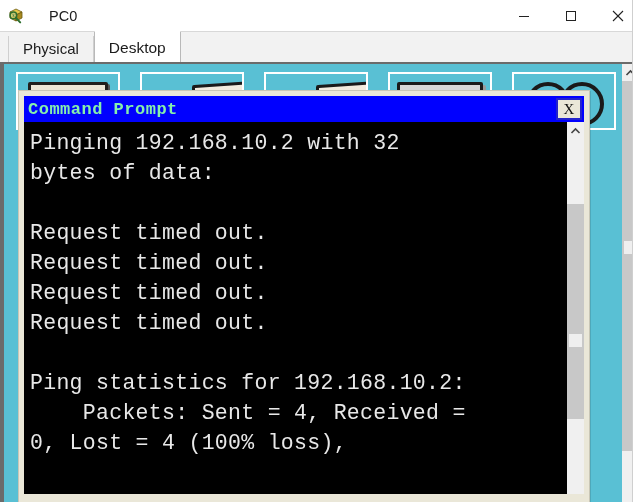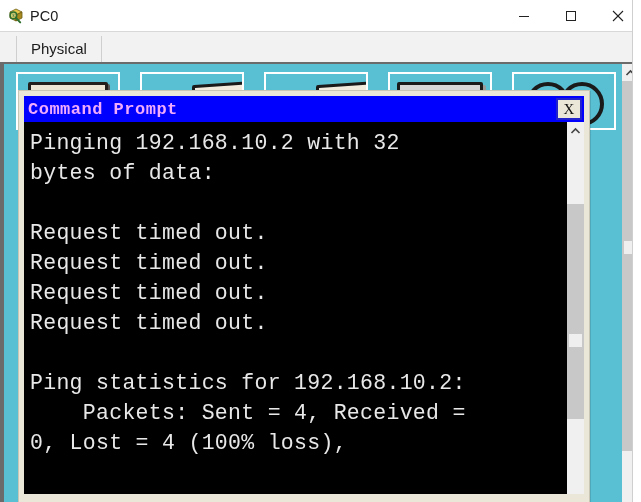--- a/index.html
+++ b/index.html
@@ -31,21 +31,21 @@
     height: 31px;
     background: #ffffff;
     display: flex;
     align-items: center;
     box-sizing: border-box;
   }
   .titlebar-left {
     display: flex;
     align-items: center;
     padding-left: 7px;
-    gap: 5px;
+    gap: 24px;
     flex: 0 0 auto;
   }
   .app-icon {
     width: 18px;
     height: 18px;
     position: relative;
     flex: 0 0 auto;
   }
   .title-text {
     font-family: "Liberation Sans", sans-serif;
@@ -74,21 +74,21 @@
 
   
   .tabbar {
     position: relative;
     height: 31px;
     background: #f2f2f2;
     border-top: 1px solid #d8d8d8;
     box-sizing: border-box;
     display: flex;
     align-items: flex-end;
-    padding-left: 16px;
+    padding-left: 8px;
   }
   .tab {
     height: 26px;
     line-height: 26px;
     padding: 0 14px;
     font-family: "Liberation Sans", sans-serif;
     font-size: 15px;
     color: #1b1b1b;
     background: #f2f2f2;
     border-right: 1px solid #cfcfcf;
@@ -211,21 +211,21 @@
     background: #0000ff;
     display: flex;
     align-items: center;
     box-sizing: border-box;
     padding: 0 2px 0 4px;
   }
   .cmd-title-text {
     font-family: "Liberation Mono", "DejaVu Sans Mono", monospace;
     font-size: 17px;
     font-weight: bold;
-    color: #f0abfc;
+    color: #86efac;
     letter-spacing: 0.5px;
     white-space: nowrap;
     flex: 1 1 auto;
   }
   .cmd-close {
     width: 26px;
     height: 22px;
     background: #eae7d8;
     border: 2px solid #2222cc;
     box-sizing: border-box;
@@ -361,20 +361,21 @@
         <svg width="14" height="14" viewBox="0 0 14 14">
             <line x1="2" y1="2" x2="12" y2="12" stroke="#222" stroke-width="1.1"></line>
             <line x1="12" y1="2" x2="2" y2="12" stroke="#222" stroke-width="1.1"></line>
           </svg>
       </div>
     </div>
   </div>
 
   <div class="tabbar">
     <div class="tab">Physical</div>
+    <div class="tab active">Desktop</div>
     <div class="tab-tail"></div>
   </div>
 
   <div class="content-area">
     <div class="content-inner">
 
       <div class="desktop-icons">
         <div class="dicon">
           <div class="dicon-art shape-monitor"></div>
         </div>

